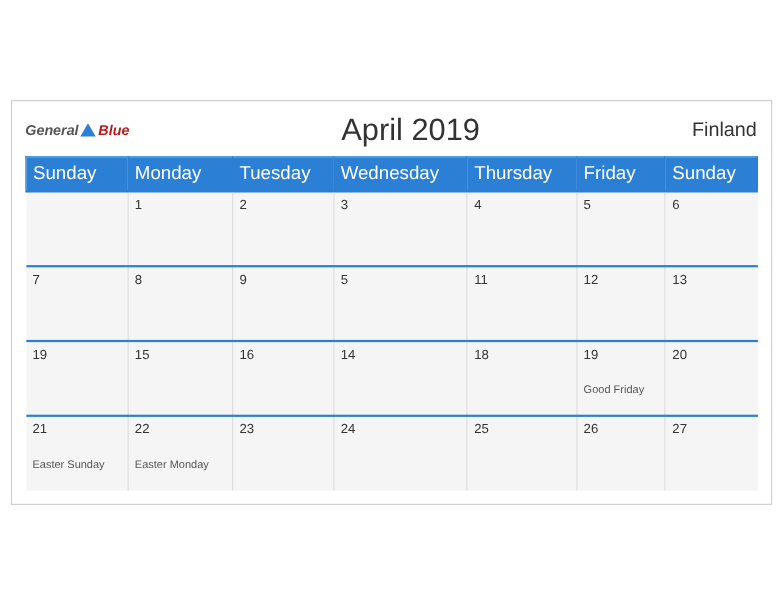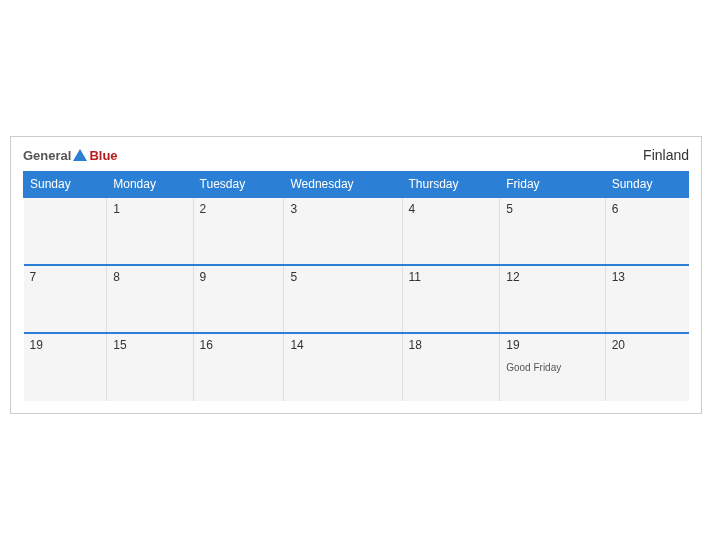--- a/index.html
+++ b/index.html
@@ -22,20 +22,21 @@
       display: flex;
       align-items: center;
       justify-content: space-between;
       margin-bottom: 8px;
     }
     .logo {
       display: flex;
       align-items: flex-end;
       font-size: 13px;
       line-height: 1;
+      font-style: italic;
     }
     .logo-general {
       color: #555;
       font-weight: bold;
       font-size: 13px;
     }
     .logo-blue {
       color: #b91c1c;
       font-weight: bold;
       font-size: 13px;
@@ -49,33 +50,33 @@
       margin: 0 2px 1px 2px;
     }
     .month-title {
       font-size: 28px;
       color: #333;
       font-weight: normal;
       text-align: center;
       flex: 1;
     }
     .country {
-      font-size: 14px;
-      color: #333;
-      text-align: right;
+      font-size: 18px;
+      color: #333;
+      text-align: left;
       min-width: 60px;
     }
     .calendar-table {
       width: 100%;
       border-collapse: collapse;
     }
     .calendar-table thead tr th {
       background: #2b7fd4;
       color: #fff;
-      font-size: 12px;
+      font-size: 17px;
       font-weight: normal;
       padding: 5px 6px;
       text-align: left;
       border: 1px solid #2b7fd4;
     }
     .calendar-table tbody tr {
       border-top: 2px solid #2b7fd4;
     }
     .calendar-table tbody tr td {
       background: #f5f5f5;
@@ -91,34 +92,35 @@
       border-right: none;
     }
     .day-number {
       font-size: 12px;
       color: #333;
       display: block;
     }
     .holiday-label {
       font-size: 10px;
       color: #555;
-      margin-top: 10px;
+      margin-top: 20px;
       display: block;
     }
   </style>
 </head>
 <body>
 
 <div class="calendar-wrapper">
   <div class="header">
     <div class="logo">
       <span class="logo-general">General</span>
       <div class="logo-triangle"></div>
       <span class="logo-blue">Blue</span>
     </div>
+    <div class="month-title">April 2019</div>
     <div class="country">Finland</div>
   </div>
 
   <table class="calendar-table">
     <thead>
       <tr>
         <th>Sunday</th>
         <th>Monday</th>
         <th>Tuesday</th>
         <th>Wednesday</th>
@@ -189,15 +191,40 @@
             <span class="day-number">18</span>
           </td>
           <td>
             <span class="day-number">19</span>
             <span class="holiday-label">Good Friday</span>
           </td>
           <td>
             <span class="day-number">20</span>
           </td>
         </tr>
+        <tr>
+          <td>
+            <span class="day-number">21</span>
+            <span class="holiday-label">Easter Sunday</span>
+          </td>
+          <td>
+            <span class="day-number">22</span>
+            <span class="holiday-label">Easter Monday</span>
+          </td>
+          <td>
+            <span class="day-number">23</span>
+          </td>
+          <td>
+            <span class="day-number">24</span>
+          </td>
+          <td>
+            <span class="day-number">25</span>
+          </td>
+          <td>
+            <span class="day-number">26</span>
+          </td>
+          <td>
+            <span class="day-number">27</span>
+          </td>
+        </tr>
       </tbody>
   </table>
 </div>
 
 </body></html>

